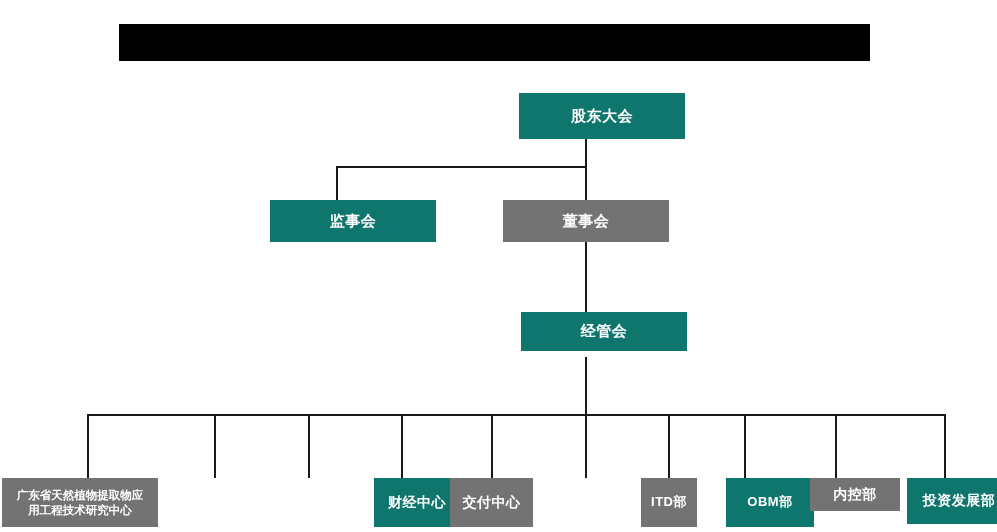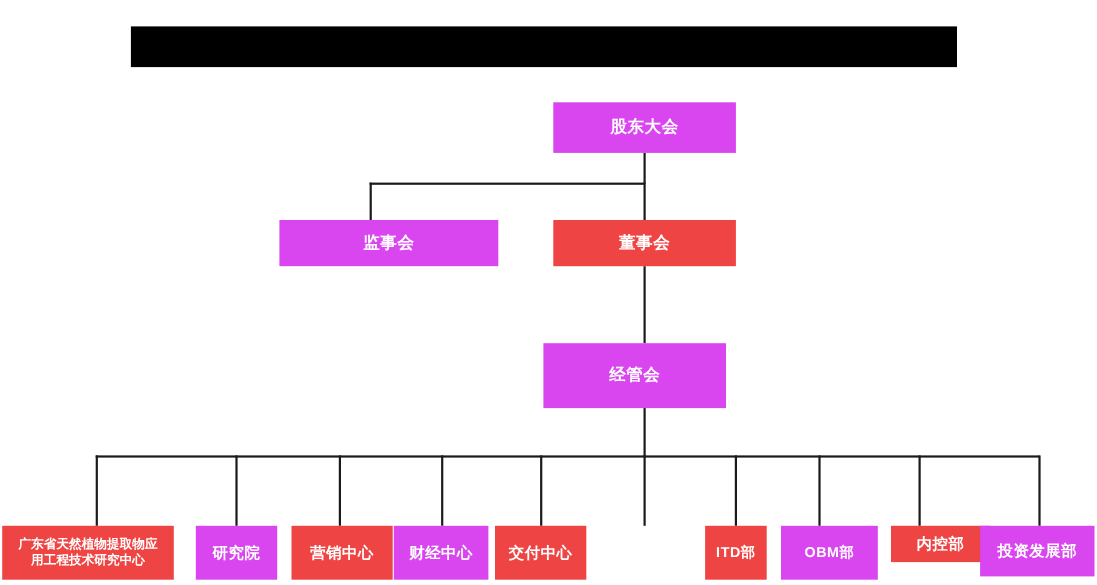--- a/index.html
+++ b/index.html
@@ -33,22 +33,22 @@
     display: flex;
     align-items: center;
     justify-content: center;
     text-align: center;
     color: #ffffff;
     font-weight: bold;
     line-height: 1.25;
     letter-spacing: 0.5px;
     user-select: none;
   }
-  .node.dark  { background: #d946ef; }
-  .node.light { background: #ef4444; }
+  .node.dark  { background: #0f766e; margin-left: 16px; }
+  .node.light { background: #737373; }
 
   .node-lg { font-size: 15px; }
   .node-md { font-size: 14px; }
   .node-sm { font-size: 13px; }
   .node-xs { font-size: 11.5px; letter-spacing: 0px; }
 
   
   .conn {
     position: absolute;
     background: #1a1a1a;
@@ -83,34 +83,32 @@
   <div class="conn conn-v" style="left:401px; top:414px; height:64px;"></div>
   <div class="conn conn-v" style="left:491px; top:414px; height:64px;"></div>
   <div class="conn conn-v" style="left:585px; top:414px; height:64px;"></div>
   <div class="conn conn-v" style="left:668px; top:414px; height:64px;"></div>
   <div class="conn conn-v" style="left:744px; top:414px; height:64px;"></div>
   <div class="conn conn-v" style="left:835px; top:414px; height:64px;"></div>
   <div class="conn conn-v" style="left:944px; top:414px; height:64px;"></div>
 
   <div class="node dark node-lg" style="left:503px; top:93px; width:166px; height:46px;">股东大会</div>
 
-  <div class="node dark node-lg" style="left:254px; top:200px; width:199px; height:42px;">监事会</div>
+  <div class="node dark node-lg" style="left:254px; top:200px; width:166px; height:42px;">监事会</div>
 
   <div class="node light node-lg" style="left:503px; top:200px; width:166px; height:42px;">董事会</div>
 
-  <div class="node dark node-lg" style="left:494px; top:312px; width:166px; height:59px;">经管会</div>
+  <div class="node dark node-lg" style="left:505px; top:312px; width:166px; height:39px;">经管会</div>
 
   <div class="node light node-xs" style="left:2px; top:478px; width:156px; height:49px; flex-direction:column;">
     <span>广东省天然植物提取物应</span>
     <span>用工程技术研究中心</span>
   </div>
 
-  <div class="node dark node-md" style="left:178px; top:478px; width:74px; height:49px;">研究院</div>
 
-  <div class="node light node-md" style="left:265px; top:478px; width:92px; height:49px;">营销中心</div>
 
   <div class="node dark node-md" style="left:358px; top:478px; width:86px; height:49px;">财经中心</div>
 
   <div class="node light node-md" style="left:450px; top:478px; width:83px; height:49px;">交付中心</div>
 
 
   <div class="node light node-sm" style="left:641px; top:478px; width:56px; height:49px;">ITD部</div>
 
   <div class="node dark node-sm" style="left:710px; top:478px; width:88px; height:49px;">OBM部</div>
 

